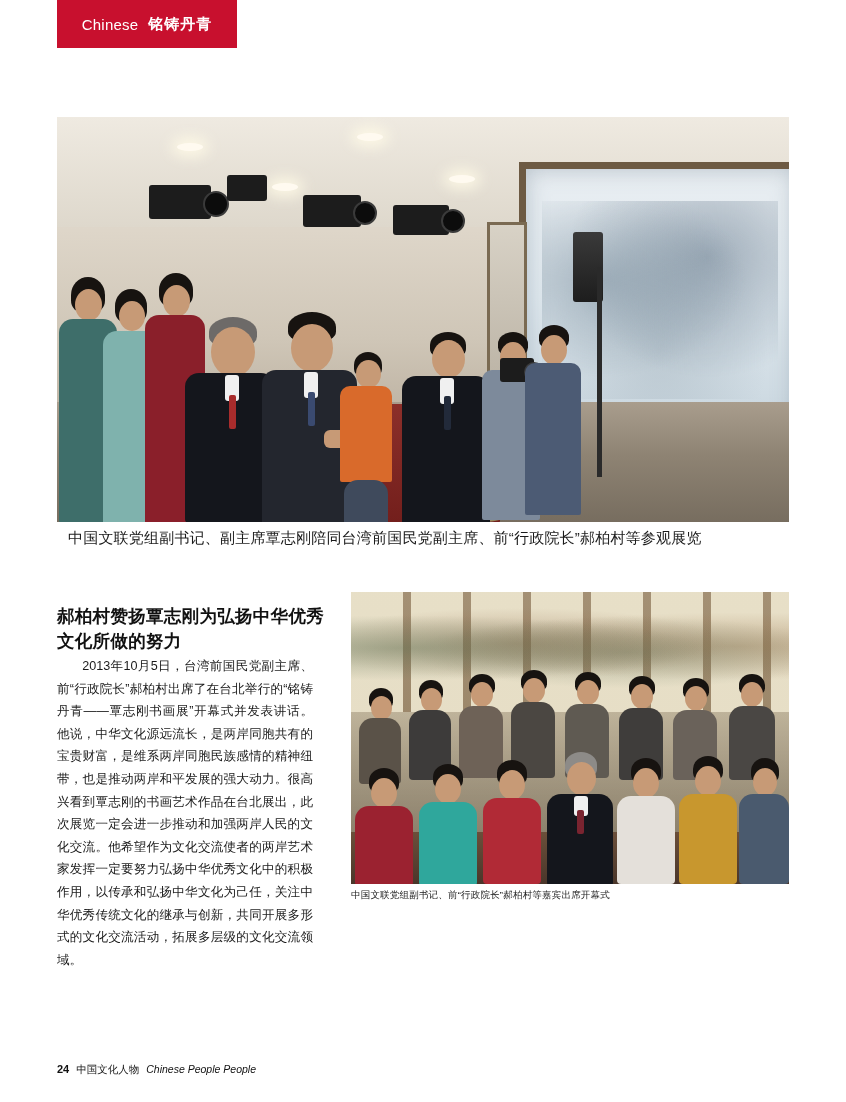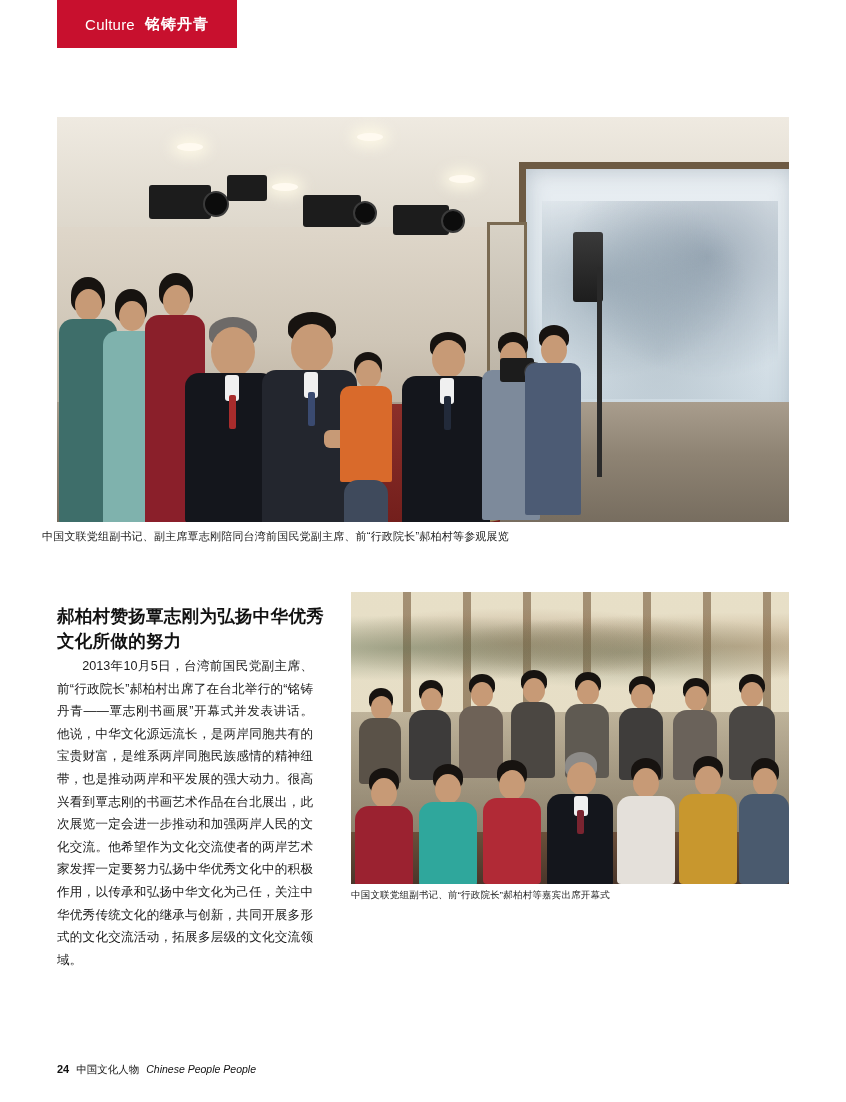--- a/index.html
+++ b/index.html
@@ -46,24 +46,24 @@
     position: absolute;
     left: 57px;
     top: 117px;
     width: 732px;
     height: 405px;
     overflow: hidden;
     background: #2a2520;
   }
   .top-caption {
     position: absolute;
-    left: 42px;
+    left: 68px;
     top: 529px;
     width: 732px;
-    font-size: 11px;
+    font-size: 15px;
     color: #1a1a1a;
     letter-spacing: 0.2px;
   }
 
   
   .article-title {
     position: absolute;
     left: 57px;
     top: 592px;
     width: 272px;
@@ -253,21 +253,21 @@
   }
   .r-rowshade {
     left: 0; top: 120px; width: 100%; height: 140px;
     background: linear-gradient(180deg, rgba(0,0,0,0.05), rgba(0,0,0,0.22));
   }
 </style>
 </head>
 <body>
 
 <div class="header-tab">
-  <span class="en">Culture</span>
+  <span class="en">Chinese</span>
   <span class="zh">铭铸丹青</span>
 </div>
 
 <div class="top-photo">
   <div class="ph t-wall"></div>
   <div class="ph t-ceiling"></div>
   <div class="ph t-light" style="left:120px; top:26px;"></div>
   <div class="ph t-light" style="left:300px; top:16px;"></div>
   <div class="ph t-light" style="left:392px; top:58px;"></div>
   <div class="ph t-light" style="left:215px; top:66px;"></div>

